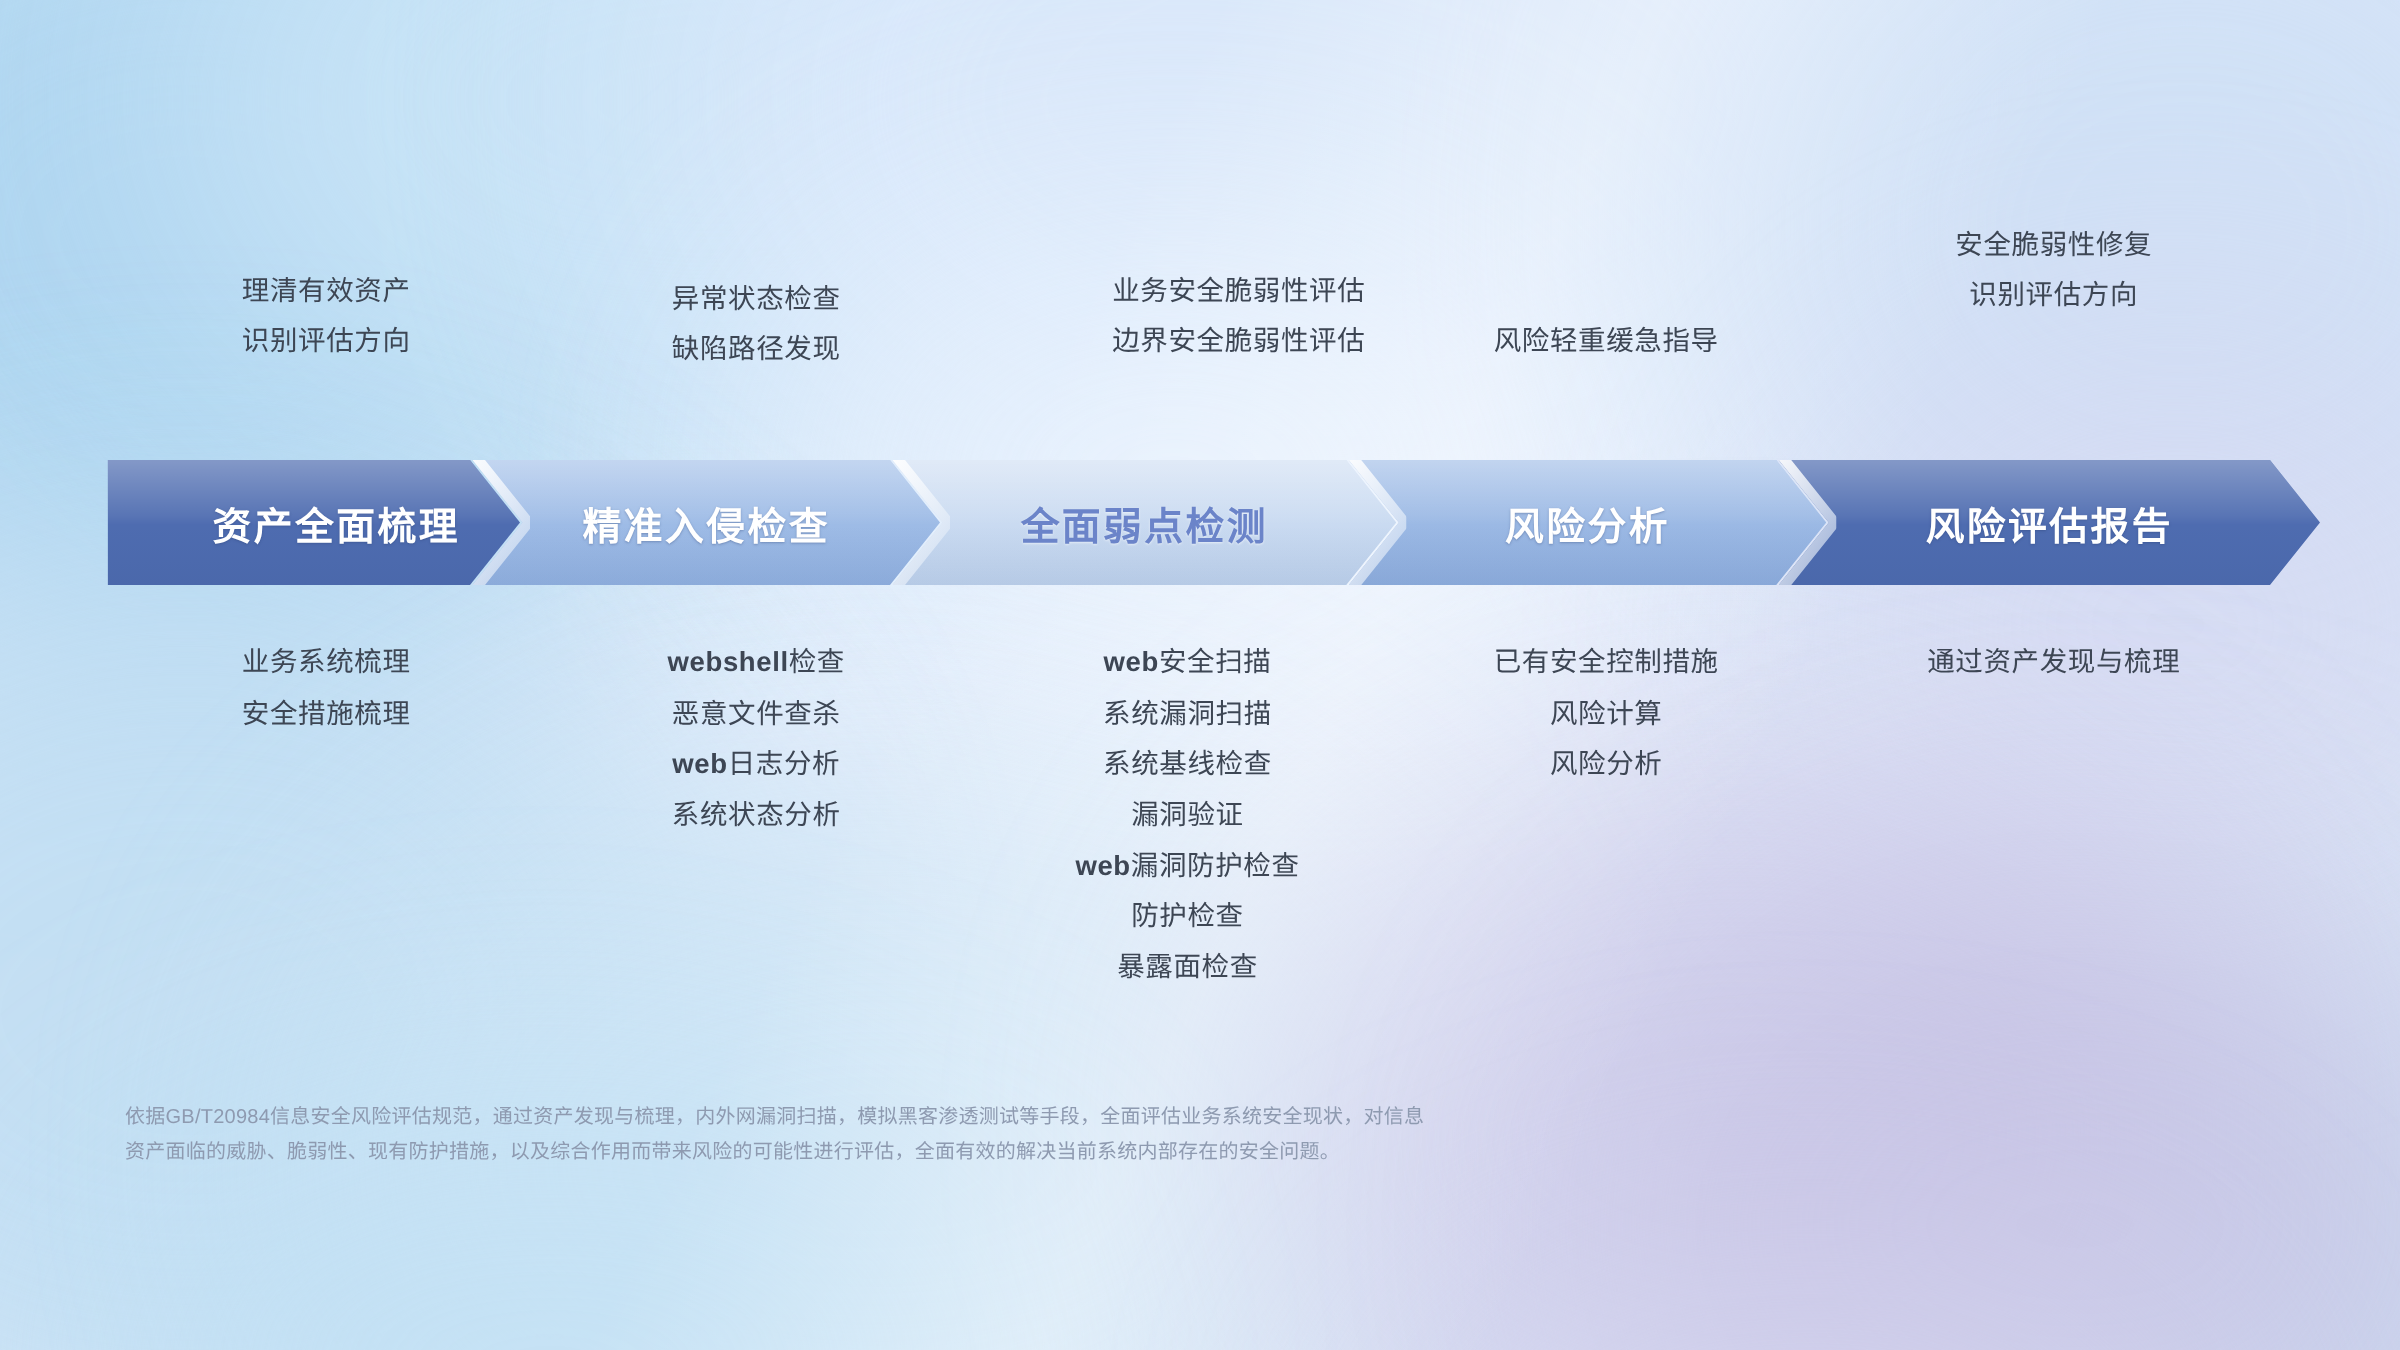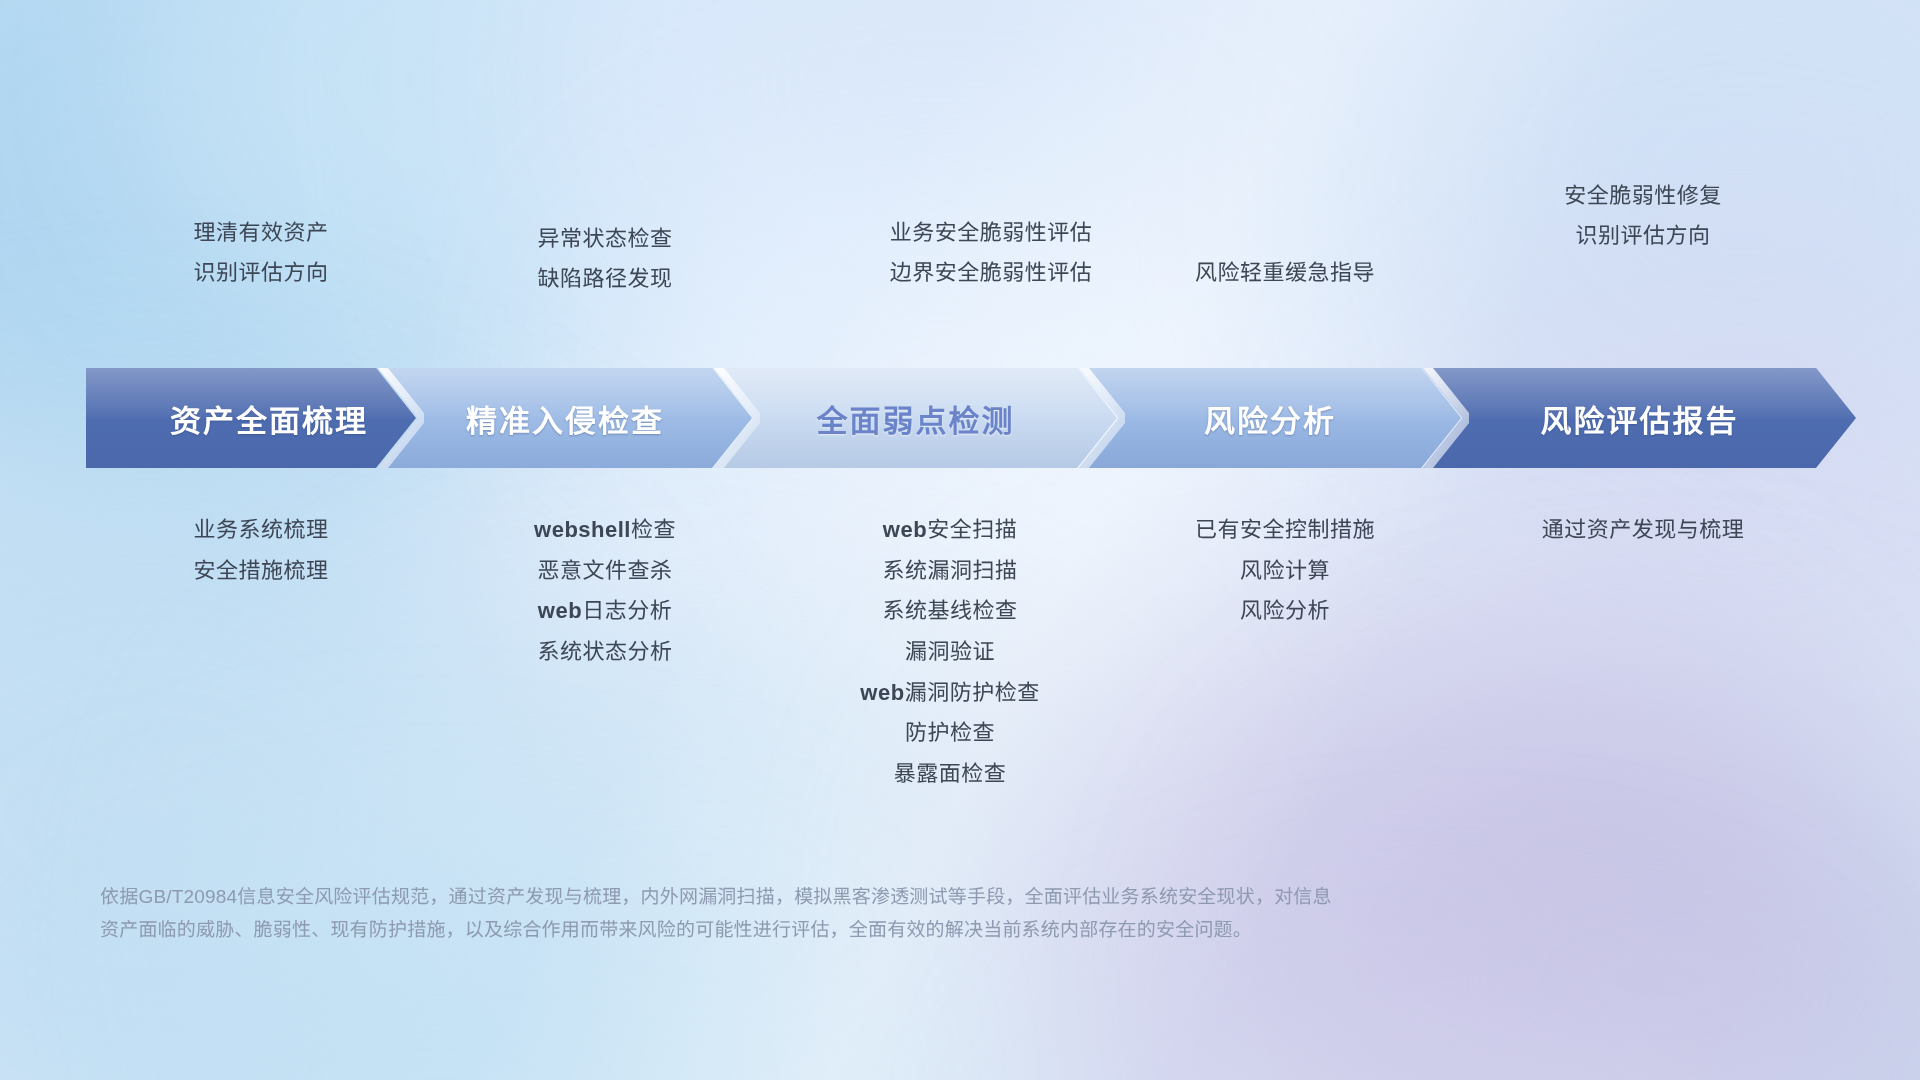--- a/index.html
+++ b/index.html
@@ -70,21 +70,21 @@
   .sep{
     position:absolute;top:0;height:100px;width:46px;z-index:4;
     background:linear-gradient(120deg,rgba(255,255,255,.92),rgba(215,228,245,.55));
     clip-path:polygon(0 0, 40px 50%, 0 100%, 10px 100%, 50px 50%, 10px 0);
     pointer-events:none;
   }
 
   
   #footer{
     position:absolute;left:100px;top:880px;width:1530px;
-    color:#8e9ab0;font-size:19px;line-height:1.75;letter-spacing:.2px;
+    color:#8e9ab0;font-size:16px;line-height:1.75;letter-spacing:.2px;
   }
   #footer p{margin:0;}
   .lat{font-weight:bold;}
 </style>
 </head>
 <body>
 
 <div id="bg">
   <div id="bgbase"></div>
   <div class="blob" id="b1"></div>

